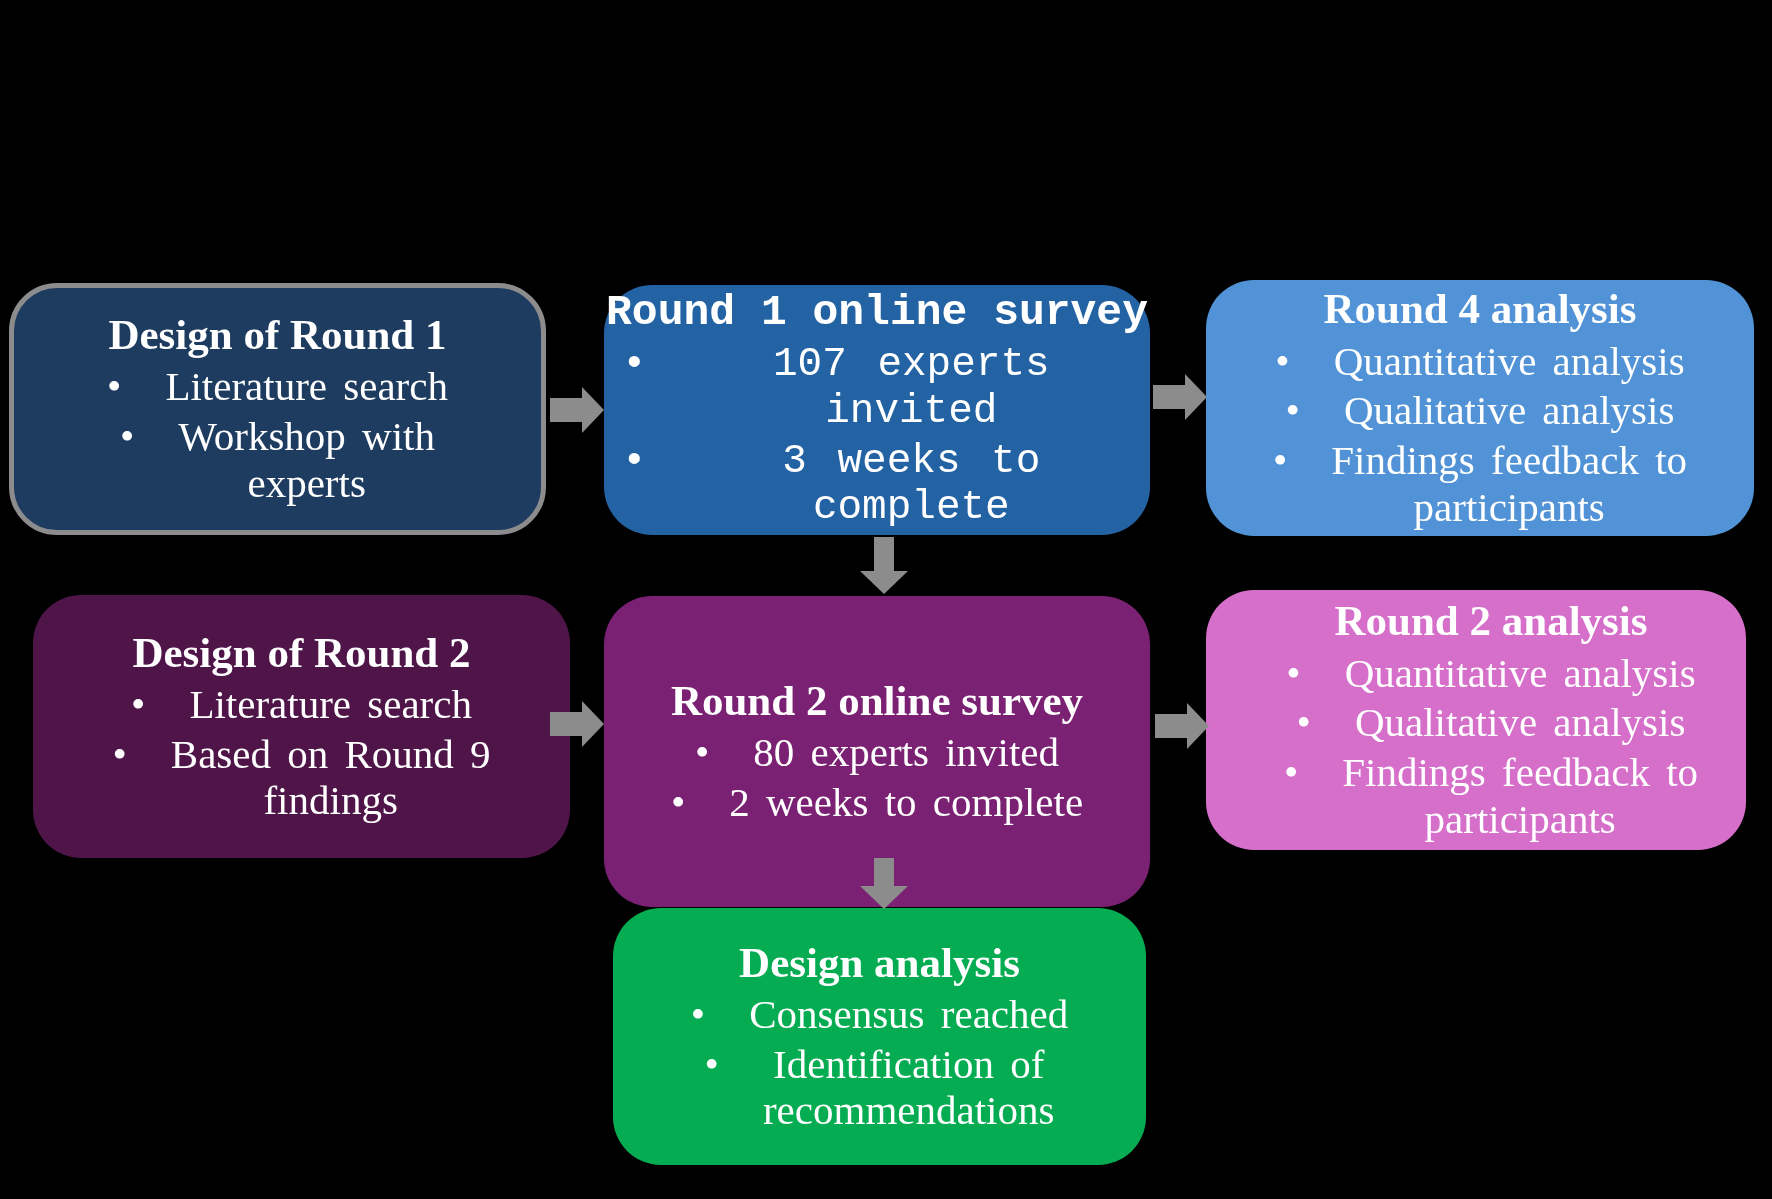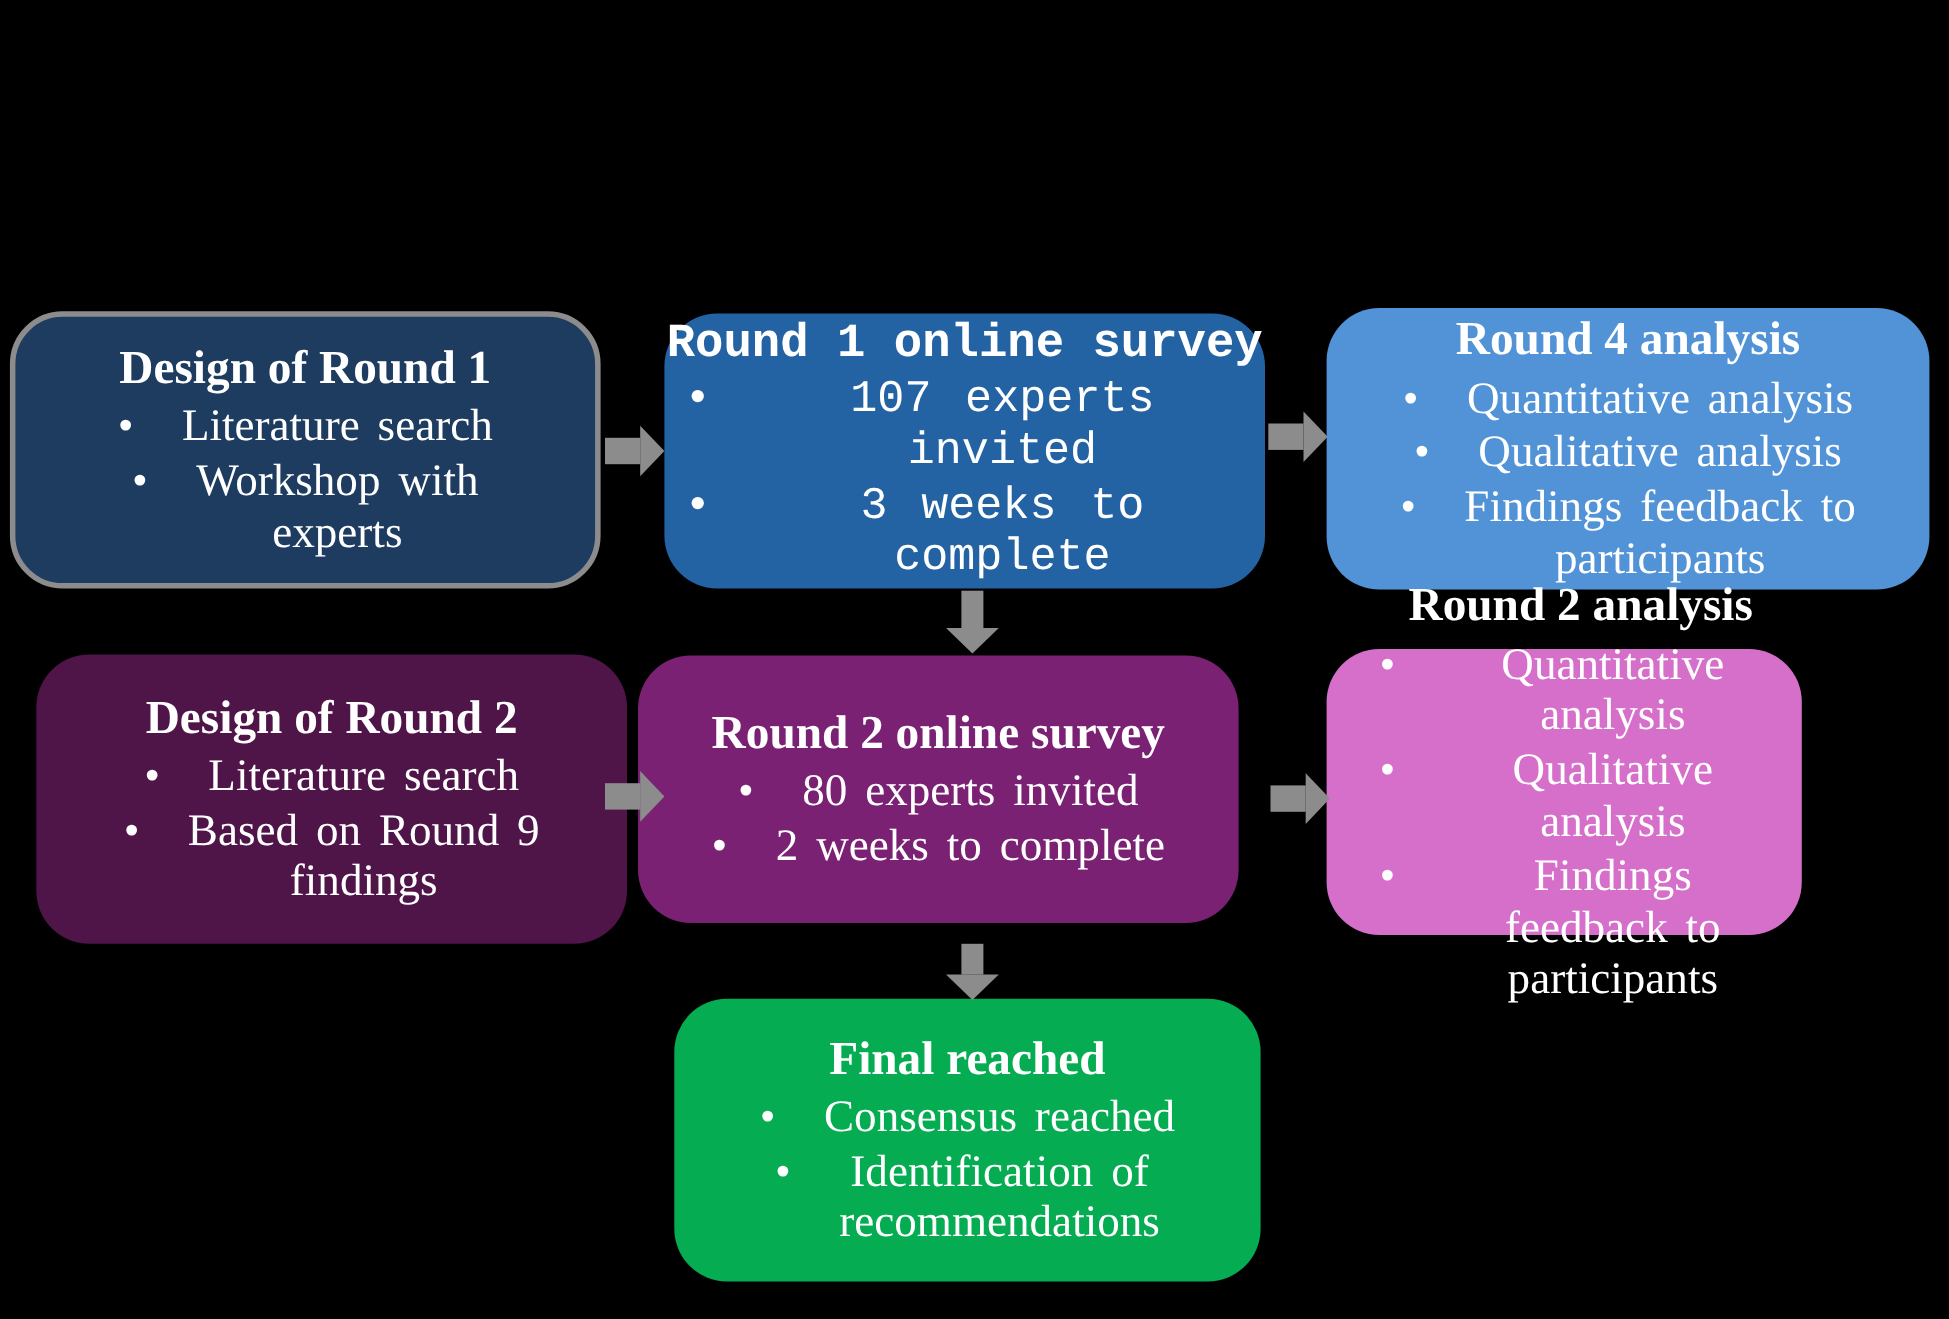--- a/index.html
+++ b/index.html
@@ -36,22 +36,22 @@
   .bullet-text{
     text-align:center;
     white-space:pre-line;
     word-spacing:6px;
   }
   
   .b0{left:9px;   top:283px; width:537px; height:252px;}
   .b1{left:604px; top:285px; width:546px; height:250px;font-family:Liberation Mono, monospace;}
   .b2{left:1206px;top:280px; width:548px; height:256px;}
   .b3{left:9px;   top:595px; width:537px; height:263px;}
-  .b4{left:580px; top:596px; width:546px; height:243px;}
-  .b5{left:1206px;top:590px; width:432px; height:260px;padding-left:48px;}
+  .b4{left:604px; top:596px; width:546px; height:311px;}
+  .b5{left:1206px;top:590px; width:540px; height:260px;padding-left:48px;}
   .b6{left:613px; top:908px; width:533px; height:257px;}
   
   .arrow{position:absolute;}
   .arrow-right{width:54px;height:46px;}
   .arrow-right .shaft{position:absolute;left:0;top:11px;width:32px;height:24px;background:var(--arrow-color,#8c8c8c);}
   .arrow-right .head{position:absolute;left:32px;top:0;width:0;height:0;
     border-top:23px solid transparent;border-bottom:23px solid transparent;
     border-left:22px solid var(--arrow-color,#8c8c8c);}
   .arrow-down{width:48px;height:57px;}
   .arrow-down .shaft{position:absolute;left:14px;top:0;width:20px;height:34px;background:var(--arrow-color,#8c8c8c);}
@@ -162,21 +162,21 @@
       </div>
       <div class="bullet-item">
         <span class="dot">•</span>
         <span class="bullet-text">Findings feedback to
 participants</span>
       </div>
     </div>
   </div>
 
   <div class="box b6" style="background: rgb(6, 172, 82);">
-    <div class="box-title">Final reached</div>
+    <div class="box-title">Design analysis</div>
     <div class="bullets">
       <div class="bullet-item">
         <span class="dot">•</span>
         <span class="bullet-text">Consensus reached</span>
       </div>
       <div class="bullet-item">
         <span class="dot">•</span>
         <span class="bullet-text">Identification of
 recommendations</span>
       </div>

